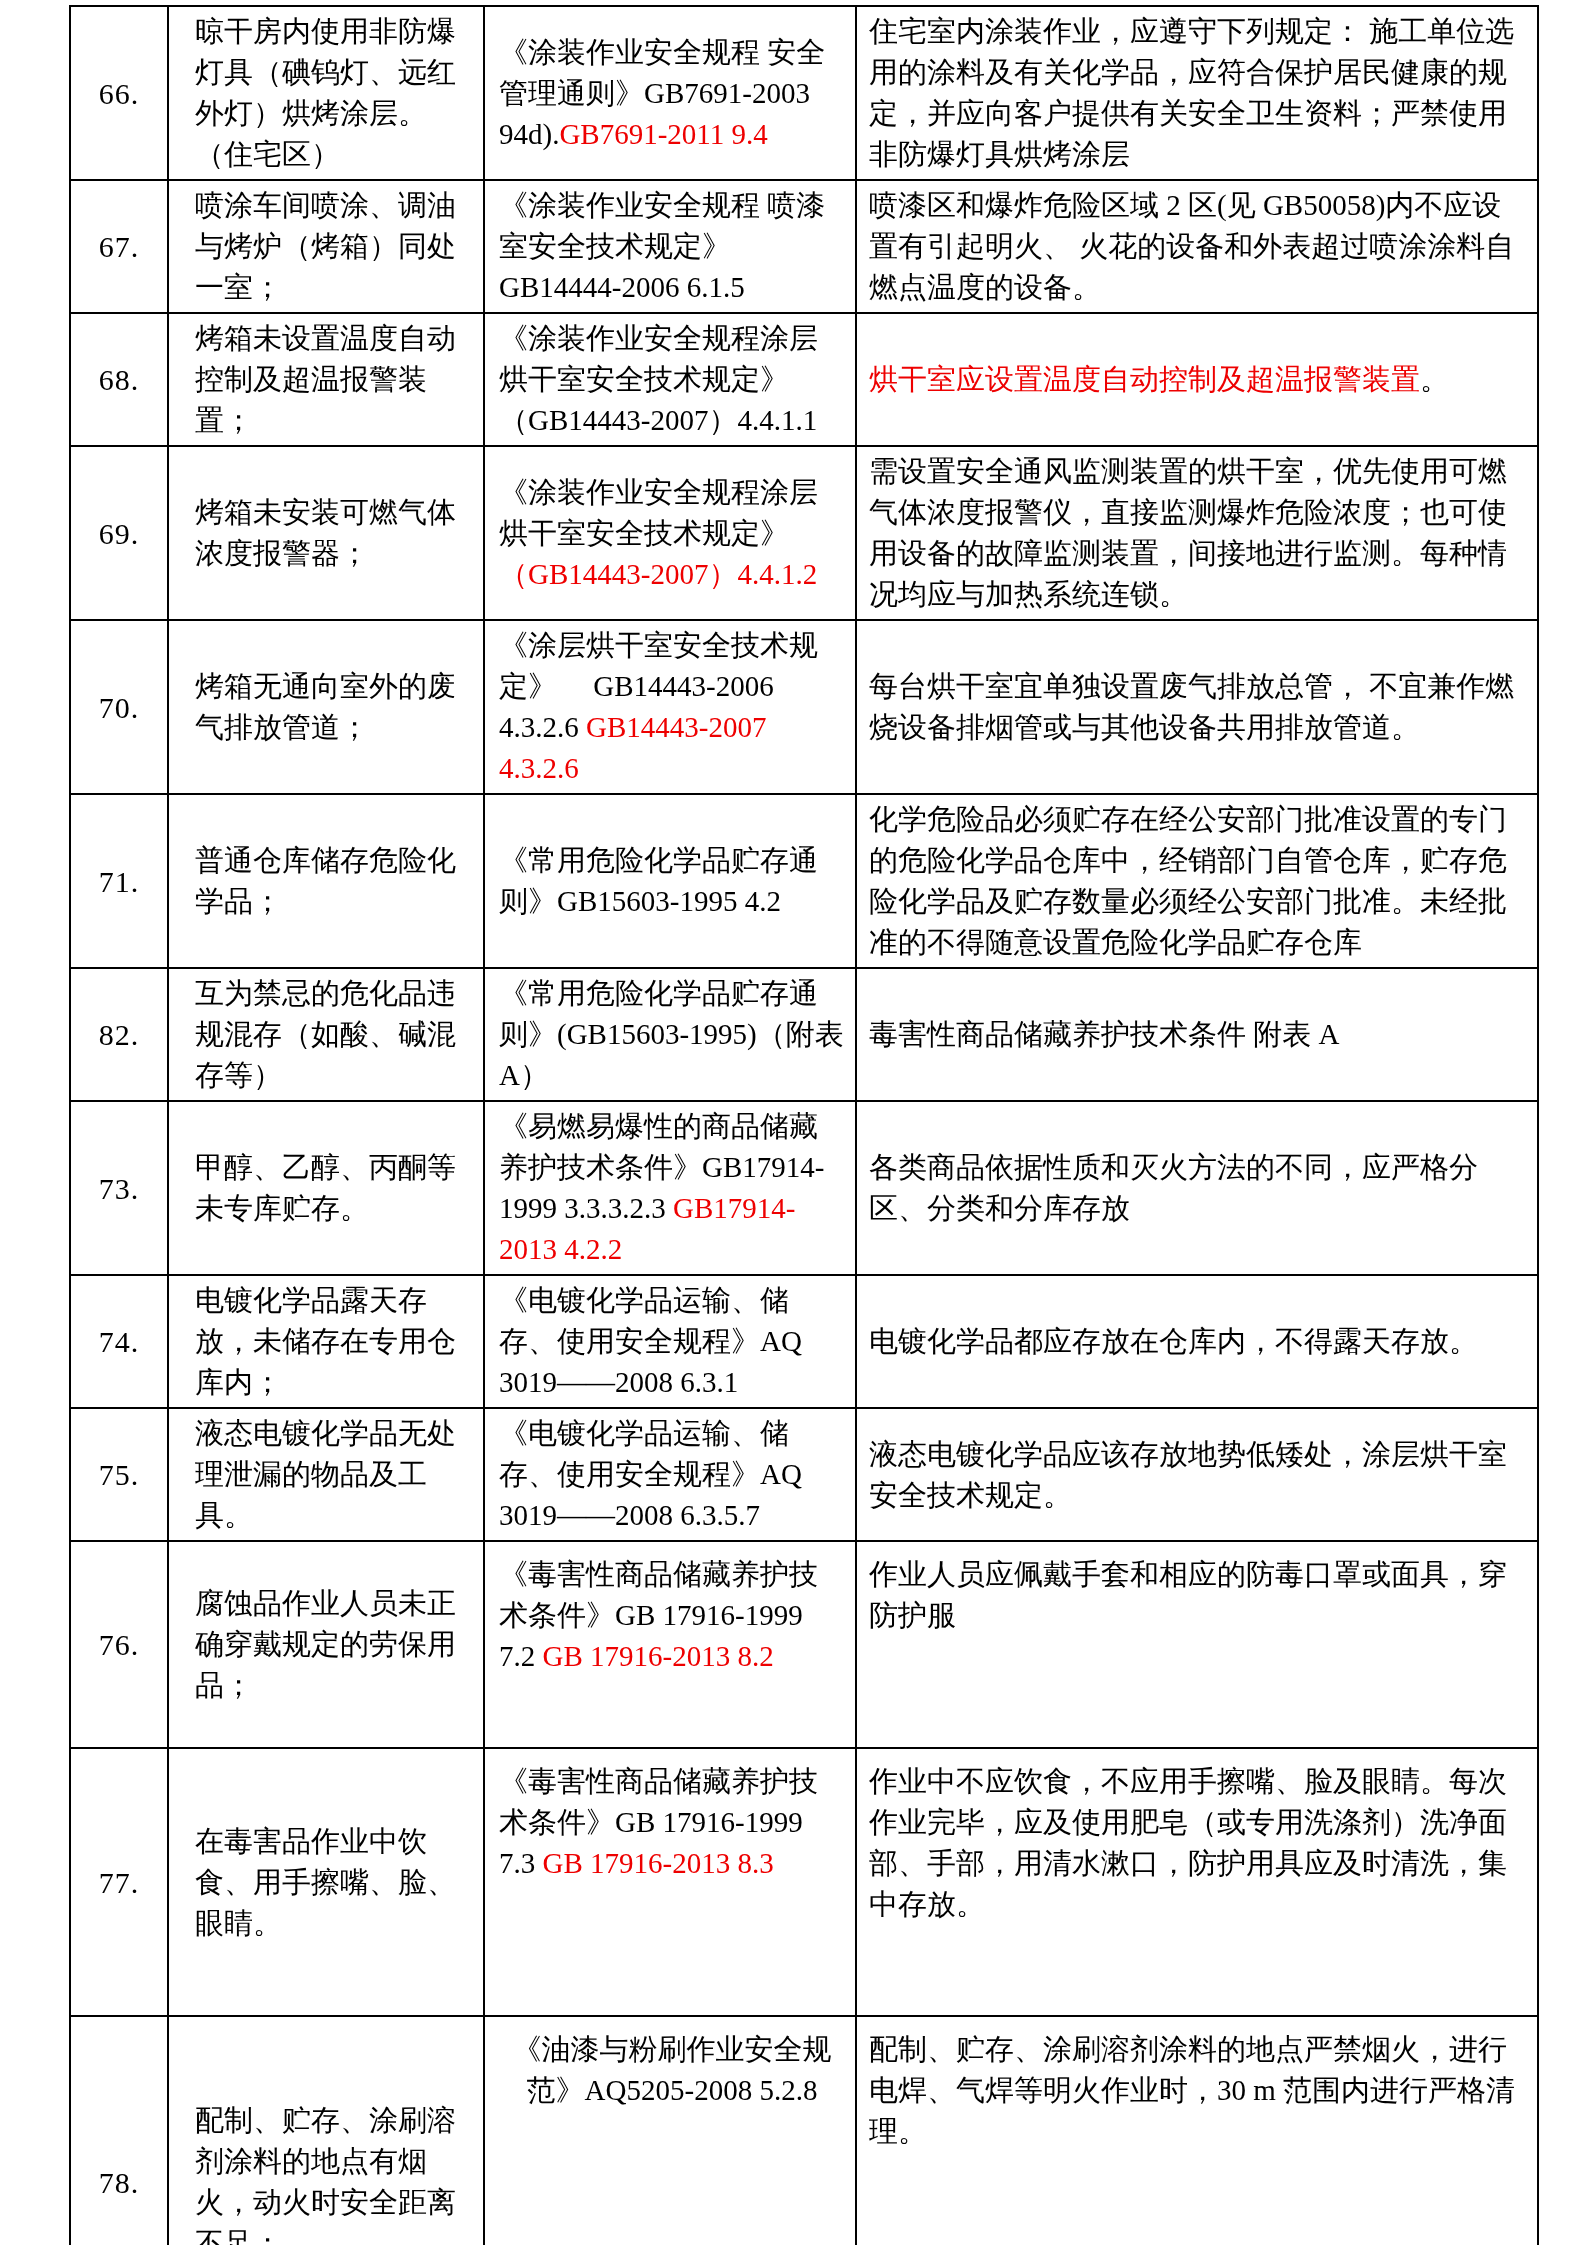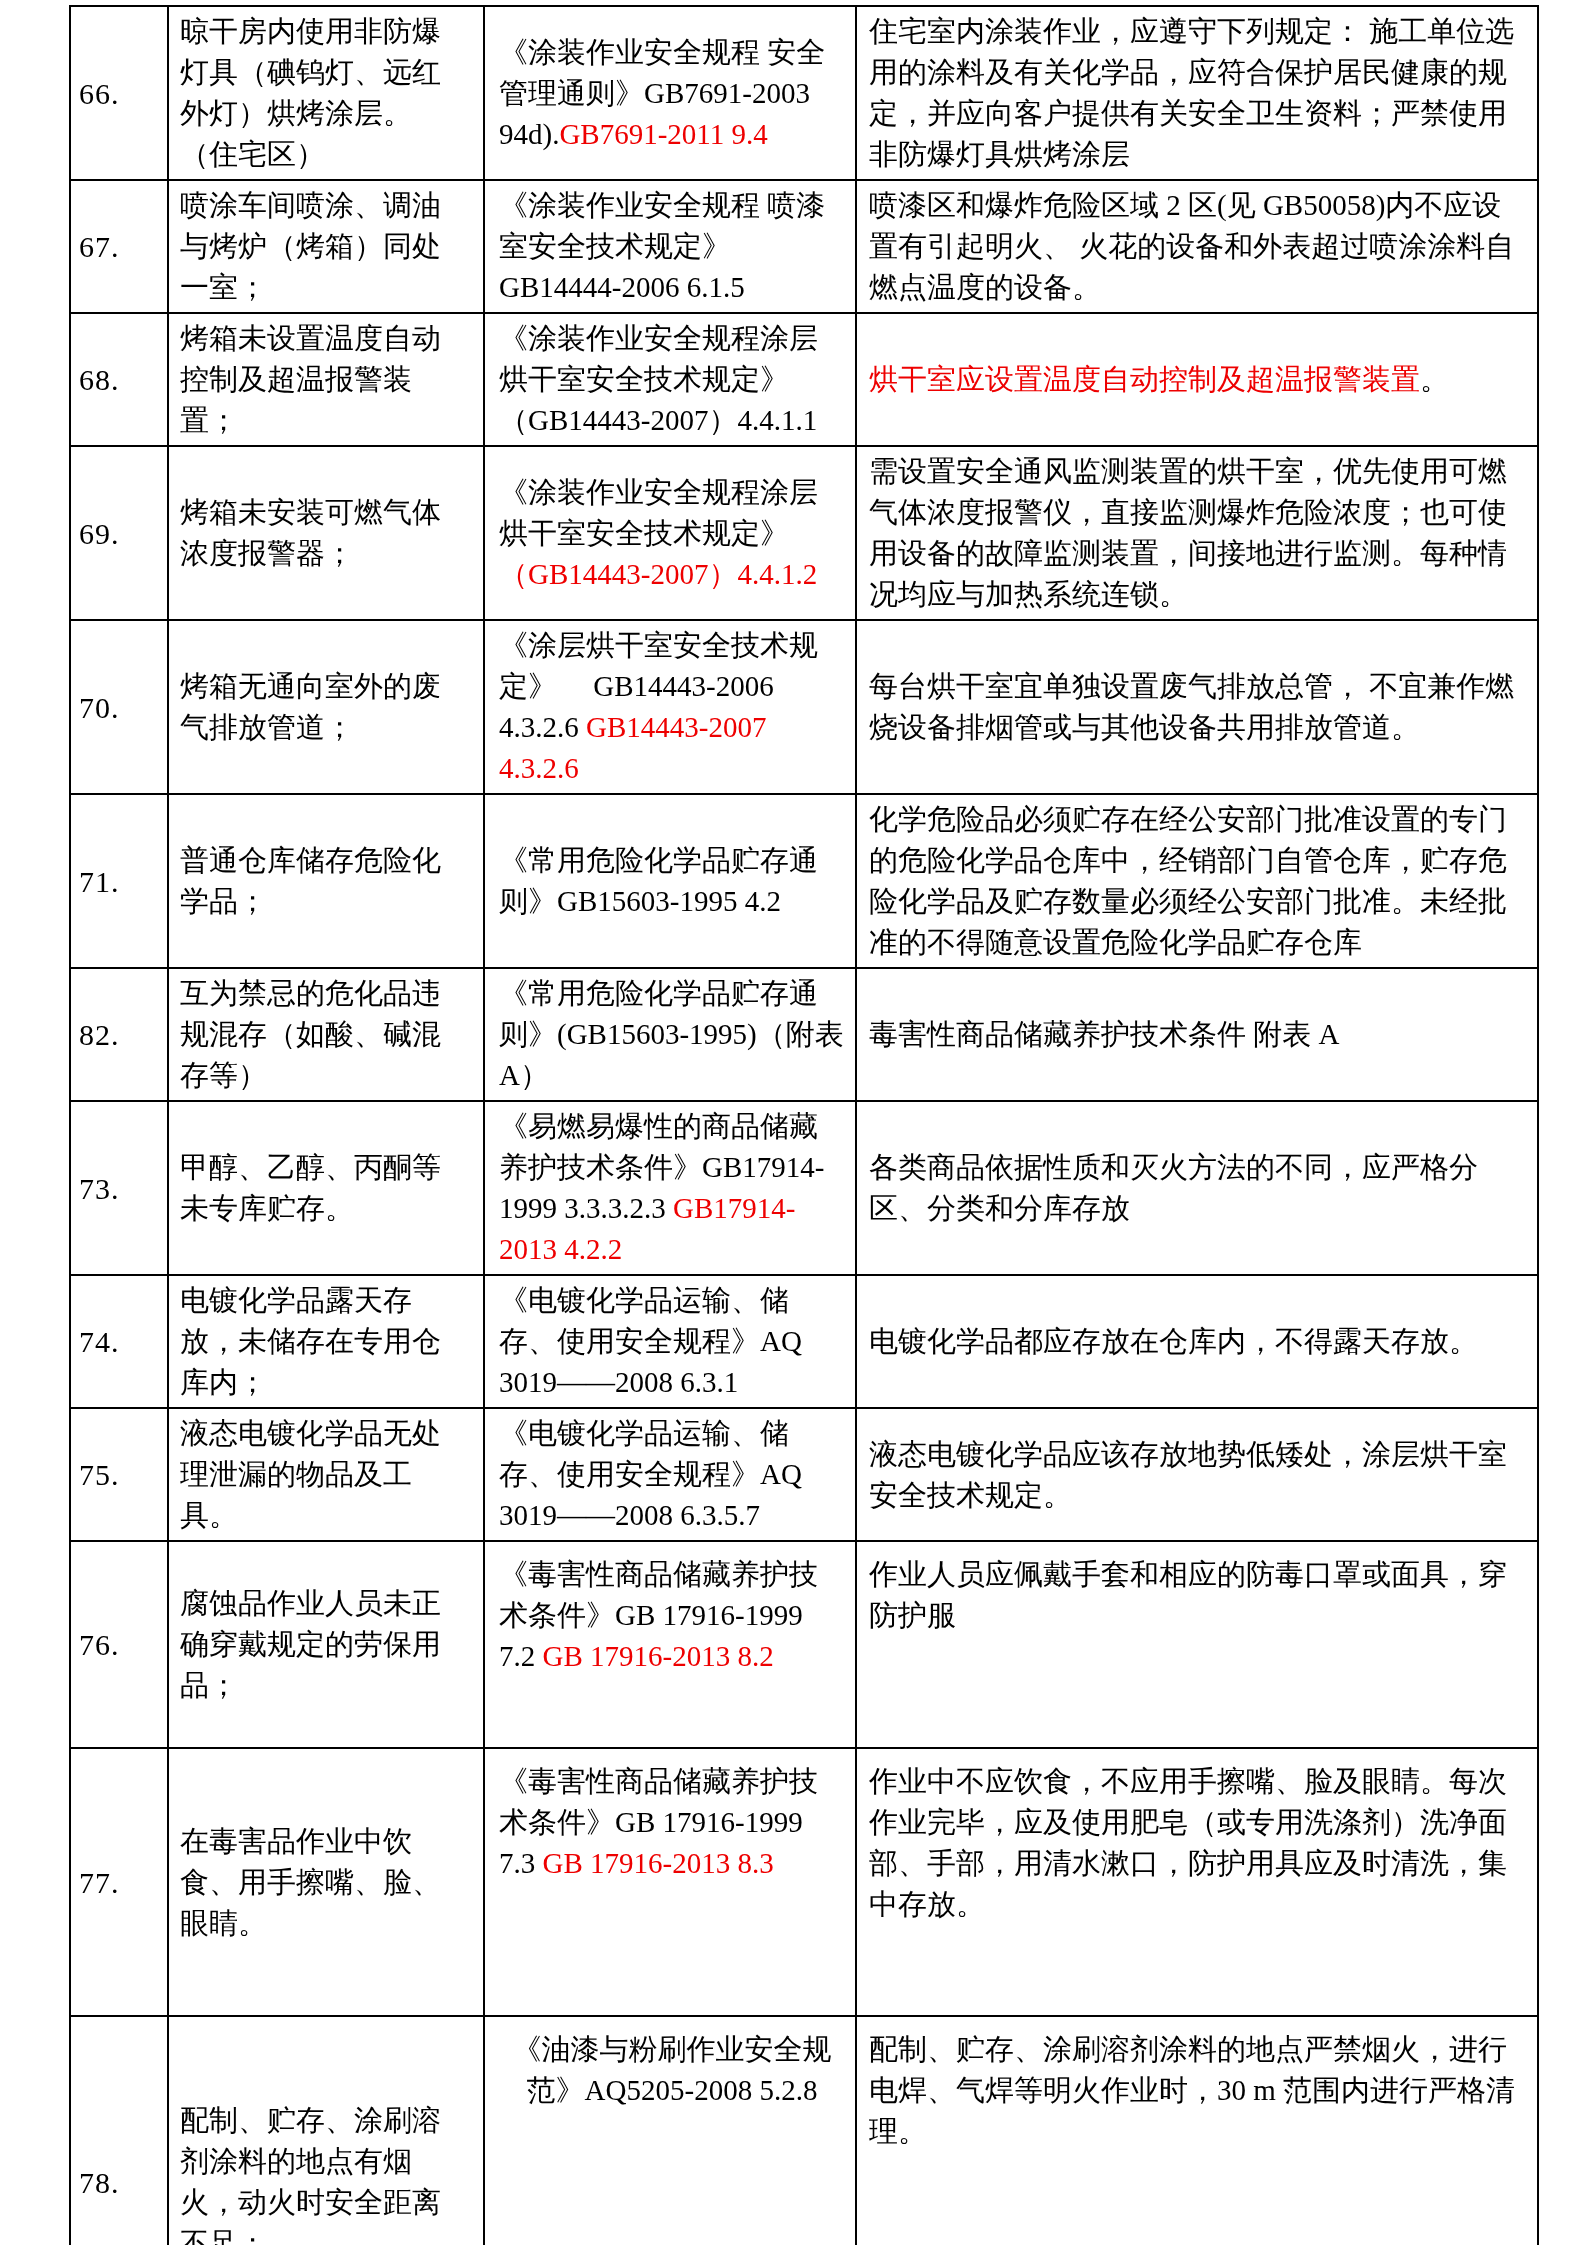--- a/index.html
+++ b/index.html
@@ -32,25 +32,25 @@
     box-sizing: border-box;
     padding: 4px 8px;
     word-break: break-word;
   }
   col.c-num { width: 98px; }
   col.c-issue { width: 316px; }
   col.c-reg { width: 372px; }
   col.c-req { width: 682px; }
 
   td.num {
-    text-align: left;
+    text-align: center;
     font-size: 30px;
     letter-spacing: 1px;
   }
-  td.issue { padding-left: 11px; padding-right: 16px; }
+  td.issue { padding-left: 26px; padding-right: 16px; }
   td.reg   { padding-left: 14px; padding-right: 10px; border-radius: 30px; }
   td.req   { padding-left: 12px; padding-right: 20px; }
 
   
   tr:nth-child(1)  { height: 163px; }
   tr:nth-child(2)  { height: 127px; }
   tr:nth-child(3)  { height: 123px; }
   tr:nth-child(4)  { height: 171px; }
   tr:nth-child(5)  { height: 173px; }
   tr:nth-child(6)  { height: 163px; }

